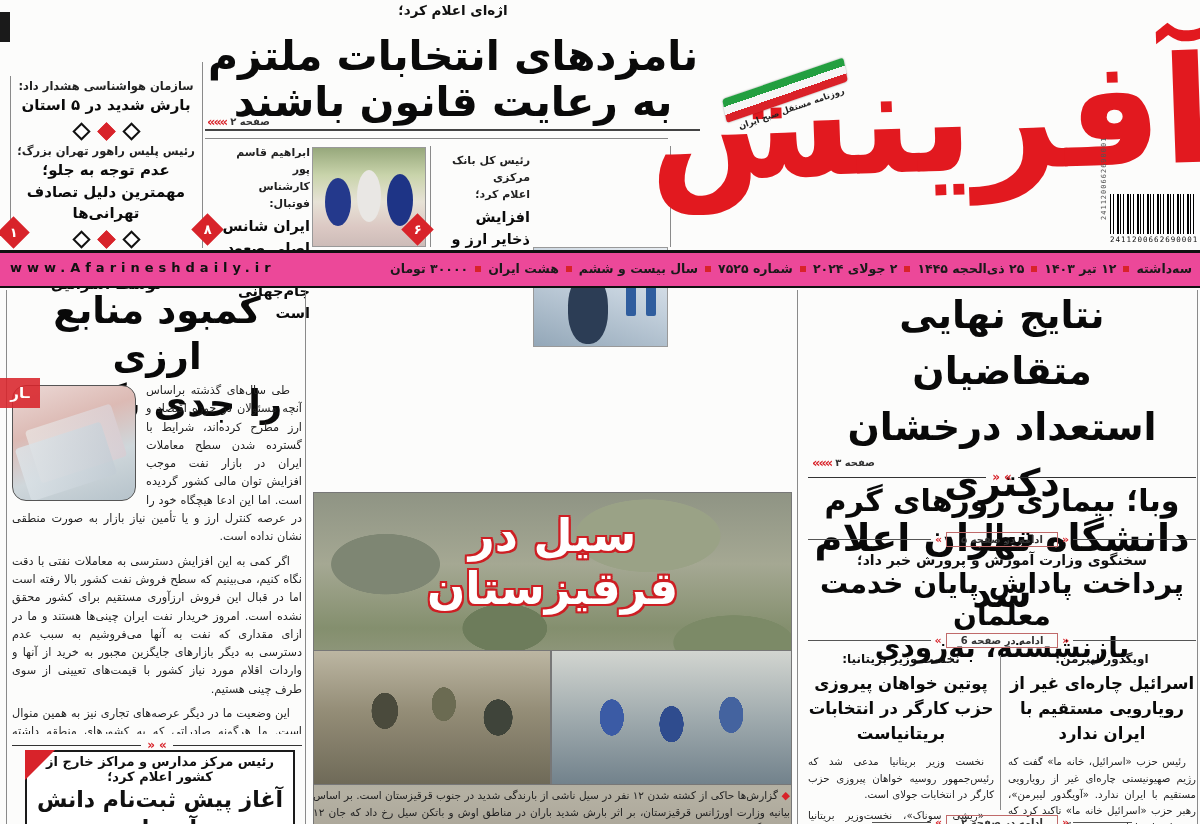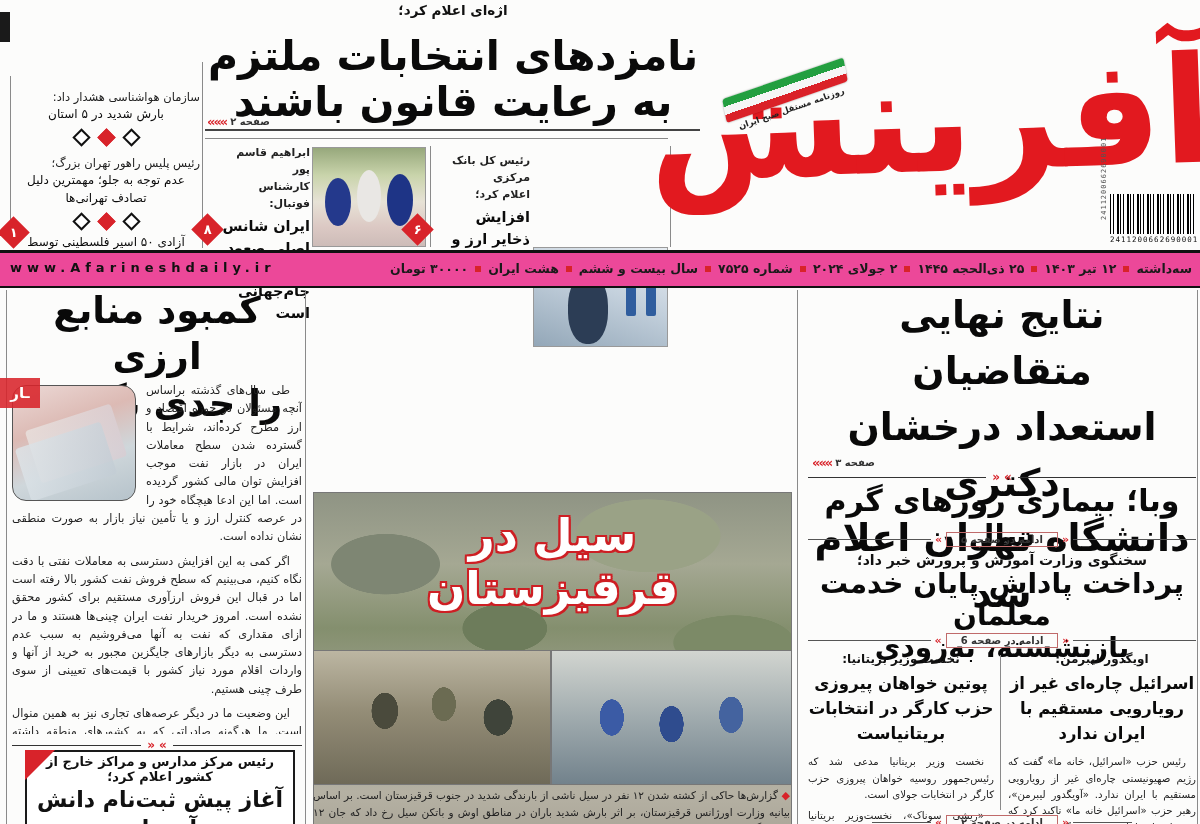--- a/index.html
+++ b/index.html
@@ -6,22 +6,22 @@
   .page{position:relative;width:1200px;height:824px;background:#fcfcfb;overflow:hidden;
         font-family:"DejaVu Sans","Liberation Sans",sans-serif;color:#111;}
   .abs{position:absolute;}
   .rtl{direction:rtl;}
   .vr{position:absolute;width:0;border-left:1px solid #8a8a8a;}
   .hr{position:absolute;height:0;border-top:1px solid #444;}
 
   
   .regmark{left:0;top:12px;width:10px;height:30px;background:#1a1a1a;}
   .briefs{left:12px;top:78px;width:188px;direction:rtl;text-align:center;}
-  .briefs .k{font-size:11.5px;font-weight:normal;color:#222;margin:12px 0 2px;text-align:right;}
-  .briefs .t{font-size:12px;font-weight:normal;color:#0b0b0b;line-height:1.45;margin:2px 0;}
+  .briefs .k{font-size:11.5px;font-weight:bold;color:#222;margin:1px 0 2px;}
+  .briefs .t{font-size:15px;font-weight:bold;color:#0b0b0b;line-height:1.45;margin:2px 0;}
   .dms{display:flex;gap:12px;justify-content:center;margin:8px 0 6px;}
   .dm{width:9px;height:9px;transform:rotate(45deg);border:2px solid #111;background:#fff;}
   .dm.f{background:#d8232a;border-color:#d8232a;}
   .badge{width:23px;height:23px;background:#d8232a;transform:rotate(45deg);
          display:flex;align-items:center;justify-content:center;}
   .badge span{transform:rotate(-45deg);color:#fff;font-weight:bold;font-size:13px;}
 
   .lead{left:205px;top:2px;width:496px;direction:rtl;text-align:center;}
   .lead .k{font-size:13.5px;font-weight:bold;margin-bottom:16px;}
   .lead .h{font-size:41px;font-weight:bold;line-height:1.12;color:#0a0a0a;letter-spacing:-1px;}

